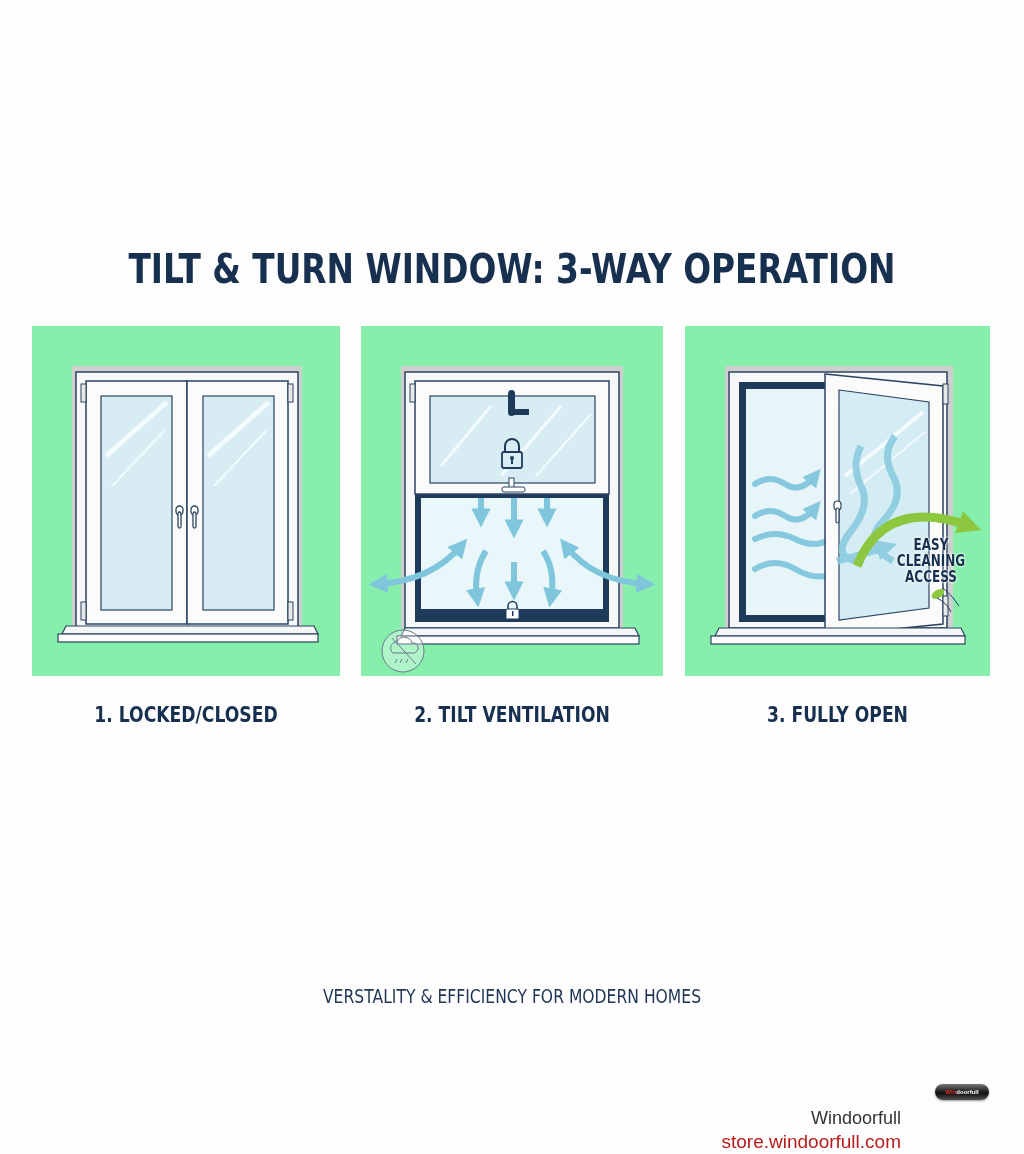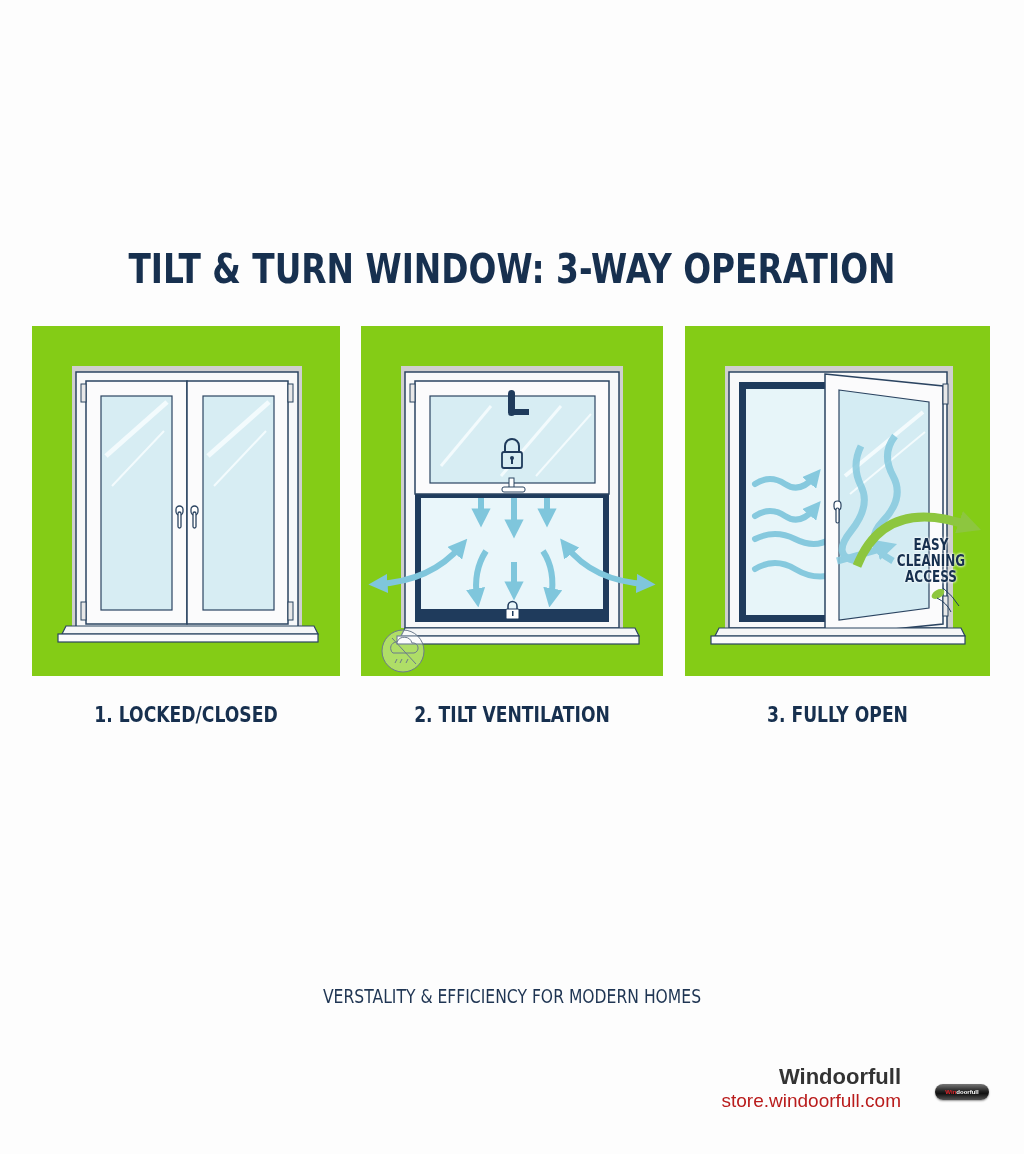--- a/index.html
+++ b/index.html
@@ -10,42 +10,42 @@
     }
     .title {
       position: absolute; left: 0; width: 1024px; top: 246px;
       text-align: center; color: #17304f;
       font-family: "DejaVu Sans", sans-serif; font-weight: bold;
       font-size: 40px; letter-spacing: 0px;
       transform: scaleX(0.82); transform-origin: 50% 50%;
     }
     .panel {
       position: absolute; top: 326px; height: 350px;
-      background: #84cc16;
+      background: #86efac;
     }
     .panel svg { position: absolute; left: 0; top: 0; }
     .caption {
       position: absolute; top: 702px; color: #17304f;
       font-family: "DejaVu Sans", sans-serif; font-weight: bold;
       font-size: 22px; text-align: center;
       transform: scaleX(0.78); transform-origin: 50% 50%;
       white-space: nowrap;
     }
     .tagline {
       position: absolute; top: 985px; left: 0; width: 1024px;
       text-align: center; color: #1f3553;
       font-family: "DejaVu Sans", sans-serif; font-size: 19px;
       transform: scaleX(0.82); transform-origin: 50% 50%;
     }
     .brand {
       position: absolute; right: 123px; top: 1064px; text-align: right;
     }
     .brand-name {
-      font-family: "Liberation Sans", sans-serif; font-weight: bold;
-      font-size: 22px; color: #333333; line-height: 26px;
+      font-family: "Liberation Sans", sans-serif; font-weight: normal;
+      font-size: 18px; color: #333333; line-height: 26px; margin-top: 41px;
     }
     .brand-url {
       font-family: "Liberation Sans", sans-serif;
       font-size: 19px; color: #b91c1c; line-height: 22px;
     }
     .brand-badge {
       position: absolute; left: 935px; top: 1084px; width: 54px; height: 16px;
       border-radius: 8px;
       background: linear-gradient(#777 0%, #222 45%, #111 60%, #555 100%);
       box-shadow: 0 1px 2px rgba(0,0,0,0.4);

